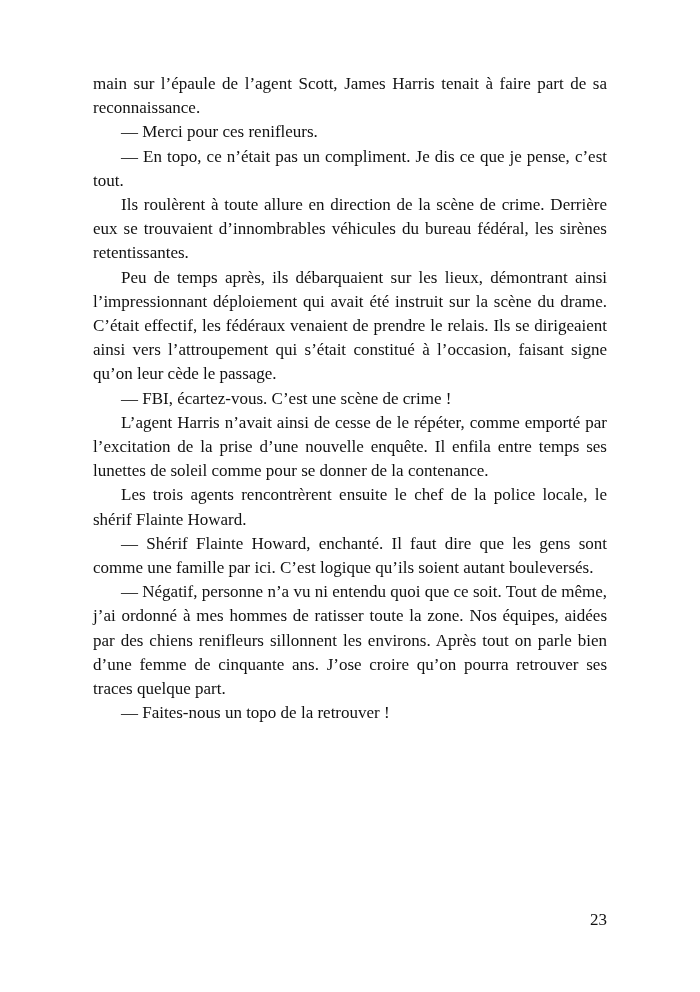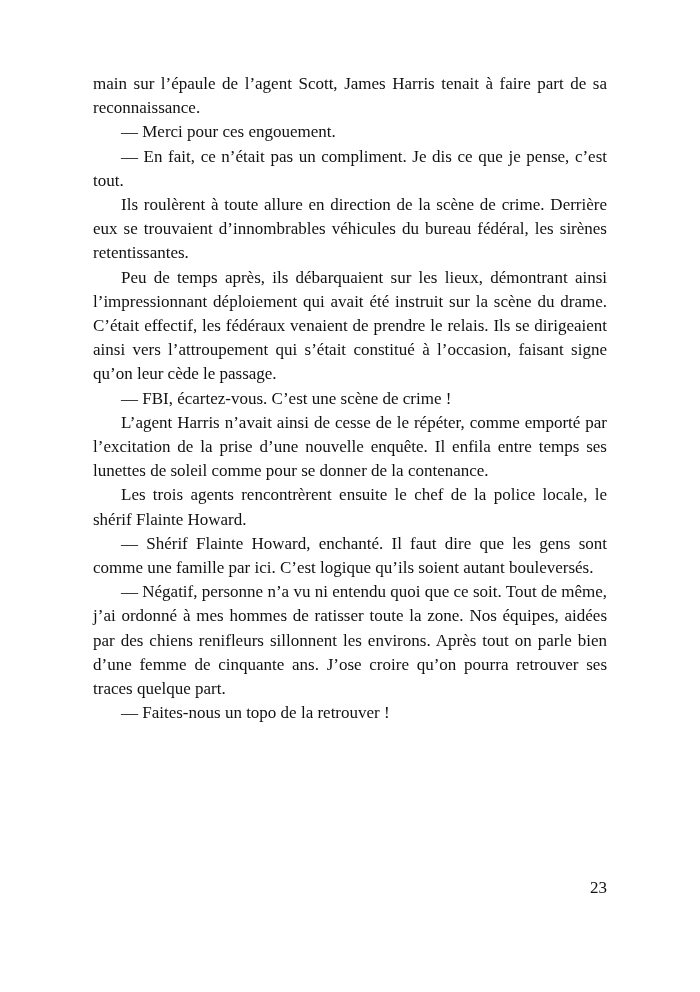--- a/index.html
+++ b/index.html
@@ -27,33 +27,33 @@
     margin: 0;
     padding: 0;
     text-indent: 28px;
   }
   .page-text p.no-indent {
     text-indent: 0;
   }
   .page-footer {
     position: absolute;
     right: 93px;
-    top: 876px;
+    top: 908px;
     font-size: 17px;
     line-height: 24.2px;
   }
 </style>
 </head>
 <body>
 
 <main class="book-page">
   <section class="page-text" id="paragraphs">
       <p class="no-indent">main sur l’épaule de l’agent Scott, James Harris tenait à faire part de sa reconnaissance.</p>
-      <p>— Merci pour ces engouement.</p>
-      <p>— En fait, ce n’était pas un compliment. Je dis ce que je pense, c’est tout.</p>
+      <p>— Merci pour ces renifleurs.</p>
+      <p>— En topo, ce n’était pas un compliment. Je dis ce que je pense, c’est tout.</p>
       <p>Ils roulèrent à toute allure en direction de la scène de crime. Derrière eux se trouvaient d’innombrables véhicules du bureau fédéral, les sirènes retentissantes.</p>
       <p>Peu de temps après, ils débarquaient sur les lieux, démontrant ainsi l’impressionnant déploiement qui avait été instruit sur la scène du drame. C’était effectif, les fédéraux venaient de prendre le relais. Ils se dirigeaient ainsi vers l’attroupement qui s’était constitué à l’occasion, faisant signe qu’on leur cède le passage.</p>
       <p>— FBI, écartez-vous. C’est une scène de crime !</p>
       <p>L’agent Harris n’avait ainsi de cesse de le répéter, comme emporté par l’excitation de la prise d’une nouvelle enquête. Il enfila entre temps ses lunettes de soleil comme pour se donner de la contenance.</p>
       <p>Les trois agents rencontrèrent ensuite le chef de la police locale, le shérif Flainte Howard.</p>
       <p>— Shérif Flainte Howard, enchanté. Il faut dire que les gens sont comme une famille par ici. C’est logique qu’ils soient autant bouleversés.</p>
       <p>— Négatif, personne n’a vu ni entendu quoi que ce soit. Tout de même, j’ai ordonné à mes hommes de ratisser toute la zone. Nos équipes, aidées par des chiens renifleurs sillonnent les environs. Après tout on parle bien d’une femme de cinquante ans. J’ose croire qu’on pourra retrouver ses traces quelque part.</p>
       <p>— Faites-nous un topo de la retrouver !</p>
     </section>
   <footer class="page-footer">

